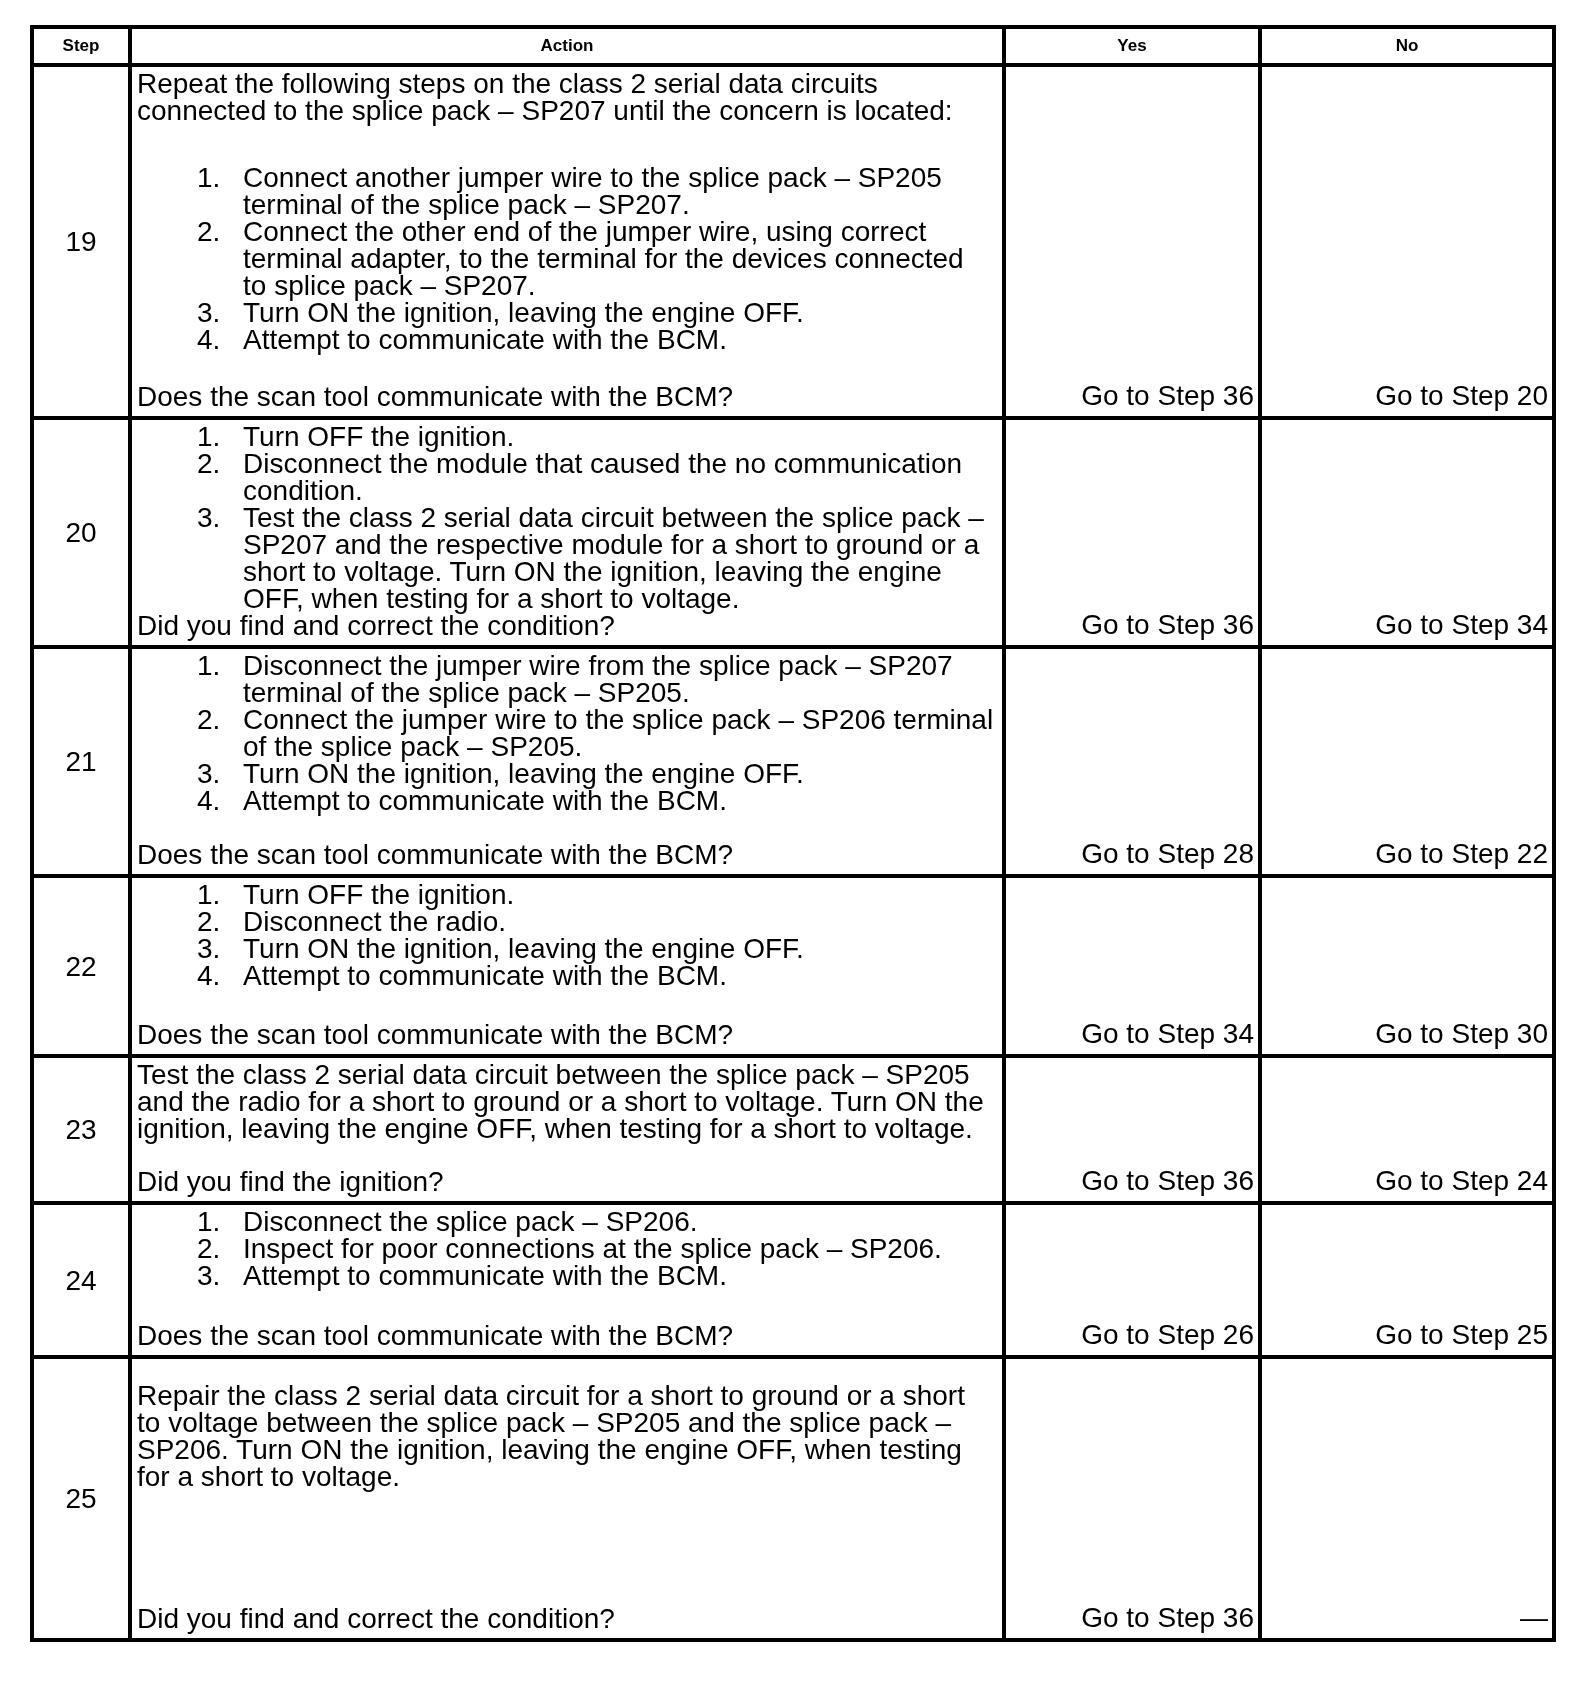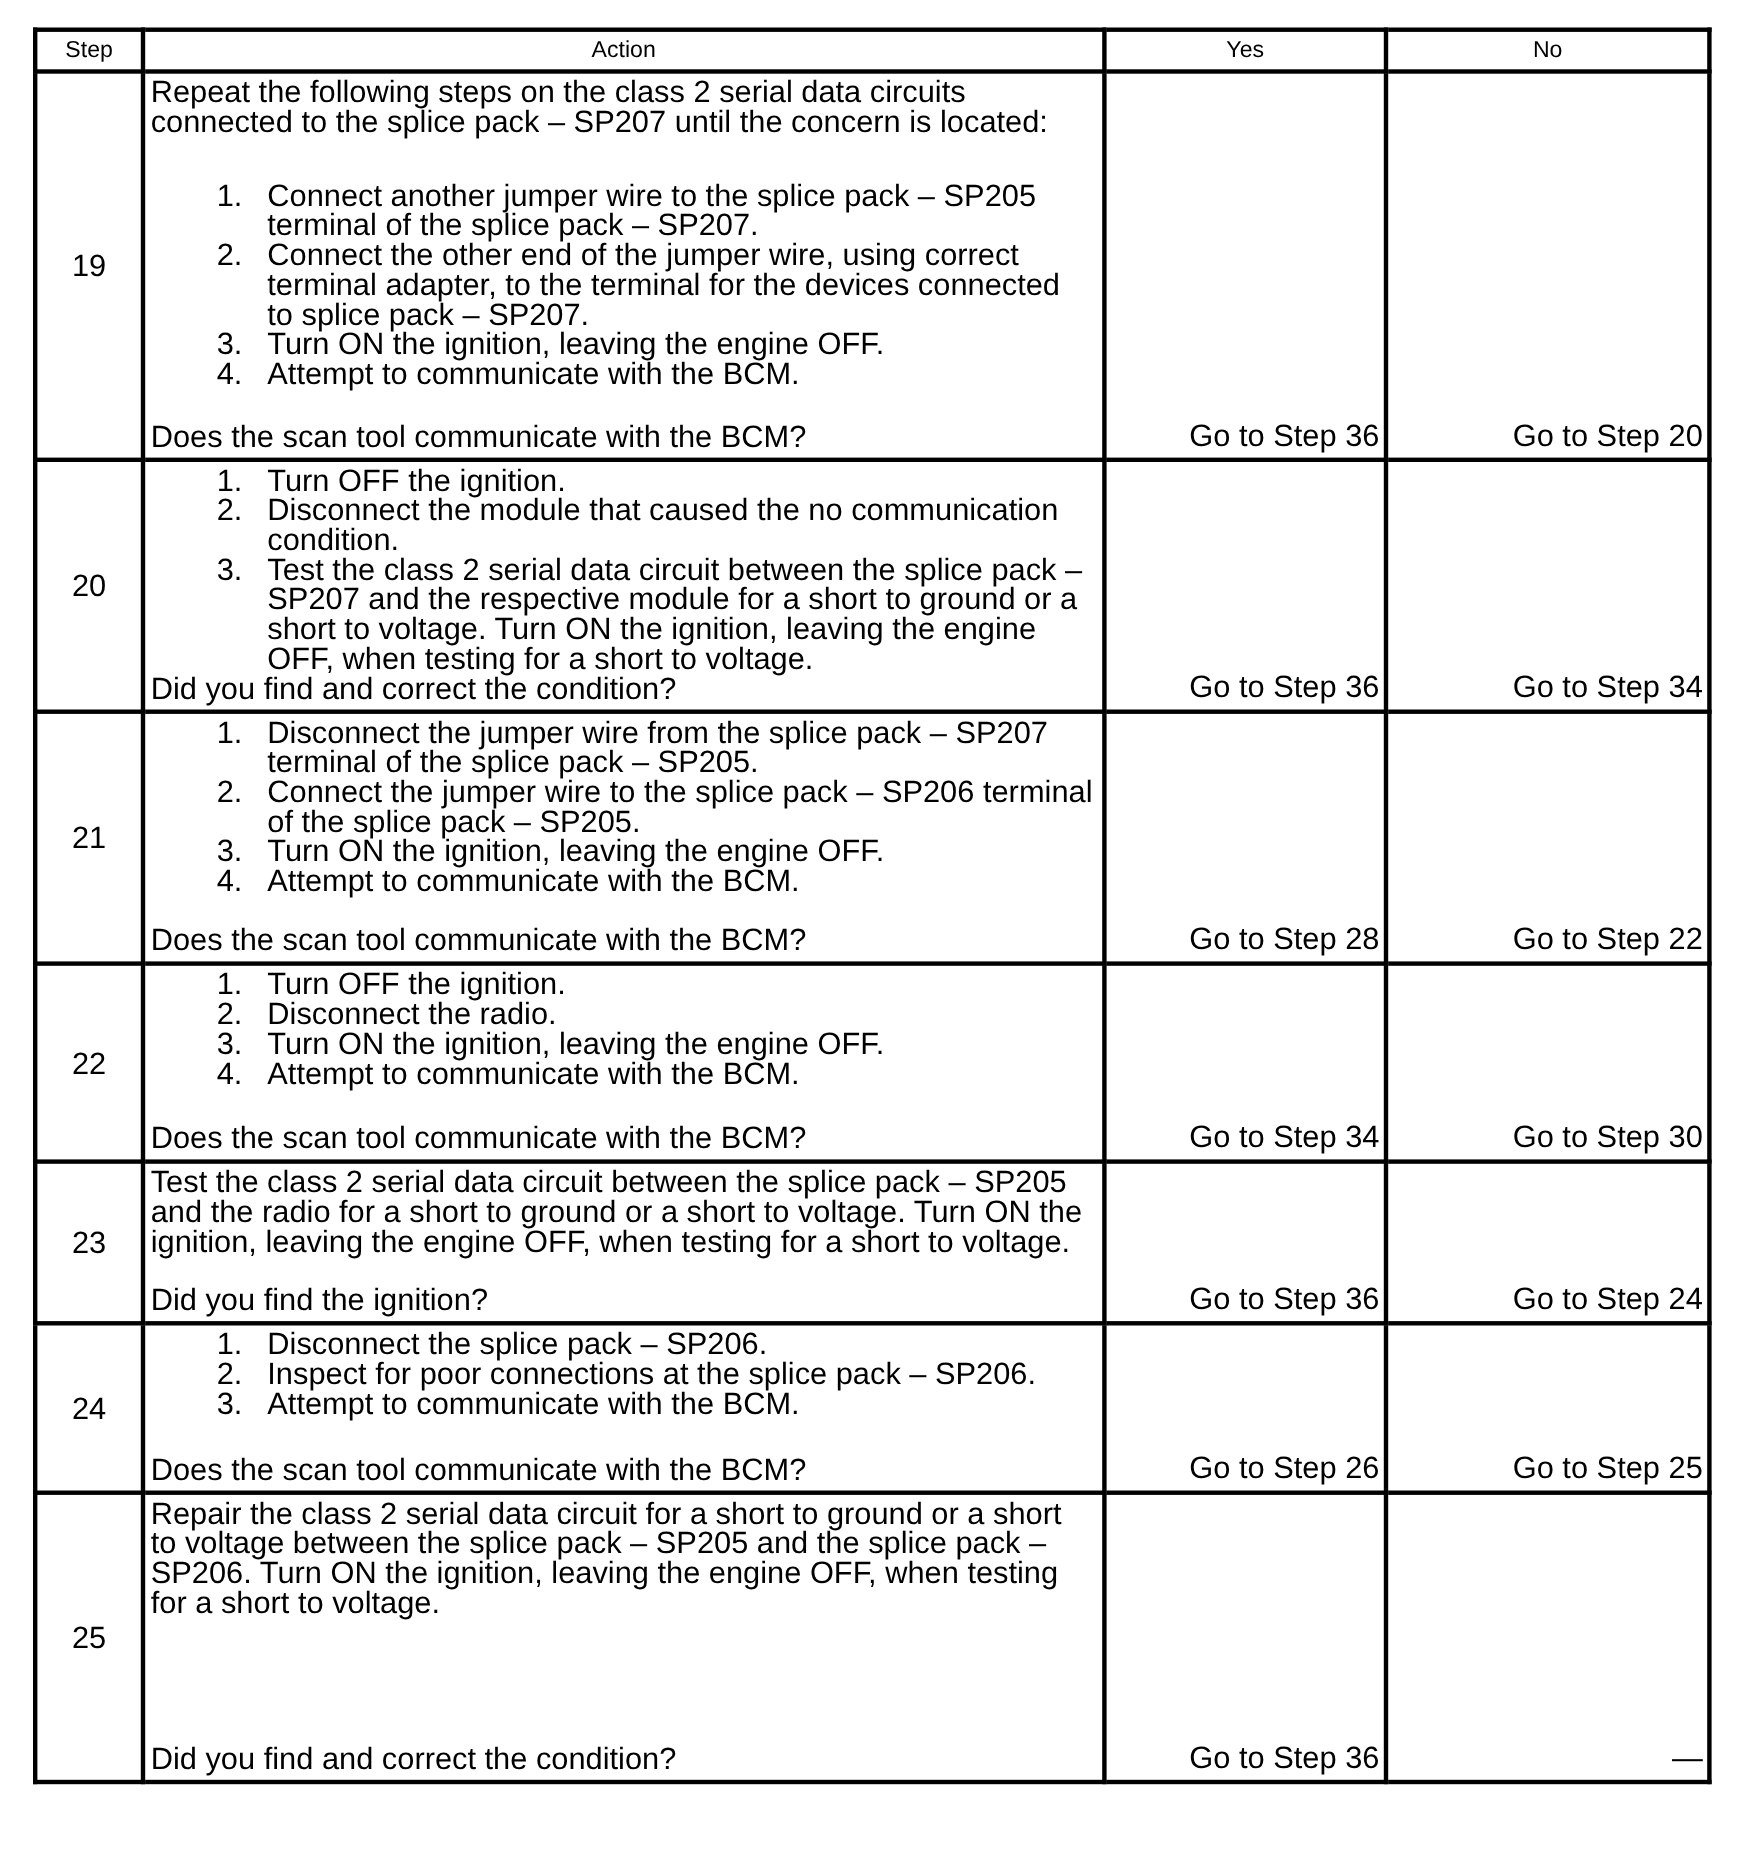--- a/index.html
+++ b/index.html
@@ -19,22 +19,22 @@
   }
   table.diag-table {
     border-collapse: collapse;
     table-layout: fixed;
     width: 1522px;
   }
   th, td {
     border: 4px solid #000000;
   }
   th {
-    font-size: 21px;
-    font-weight: normal;
+    font-size: 17px;
+    font-weight: bold;
     text-align: center;
     vertical-align: middle;
     height: 34px;
     padding: 0;
   }
   td {
     vertical-align: top;
     font-size: 28px;
     line-height: 27px;
   }
@@ -63,21 +63,21 @@
     text-align: right;
     padding: 0 4px 7px 4px;
   }
   
   .mh-19 { min-height: 340px; }
   .mh-20 { min-height: 216px; }
   .mh-21 { min-height: 216px; }
   .mh-22 { min-height: 167px; }
   .mh-23 { min-height: 134px; }
   .mh-24 { min-height: 141px; }
-  .mh-25 { min-height: 250px; }
+  .mh-25 { min-height: 250px; margin-top: 20px; }
 </style>
 </head>
 <body>
 
 <div class="page">
   <table class="diag-table">
     <colgroup>
       <col style="width:98px">
       <col style="width:874px">
       <col style="width:256px">

